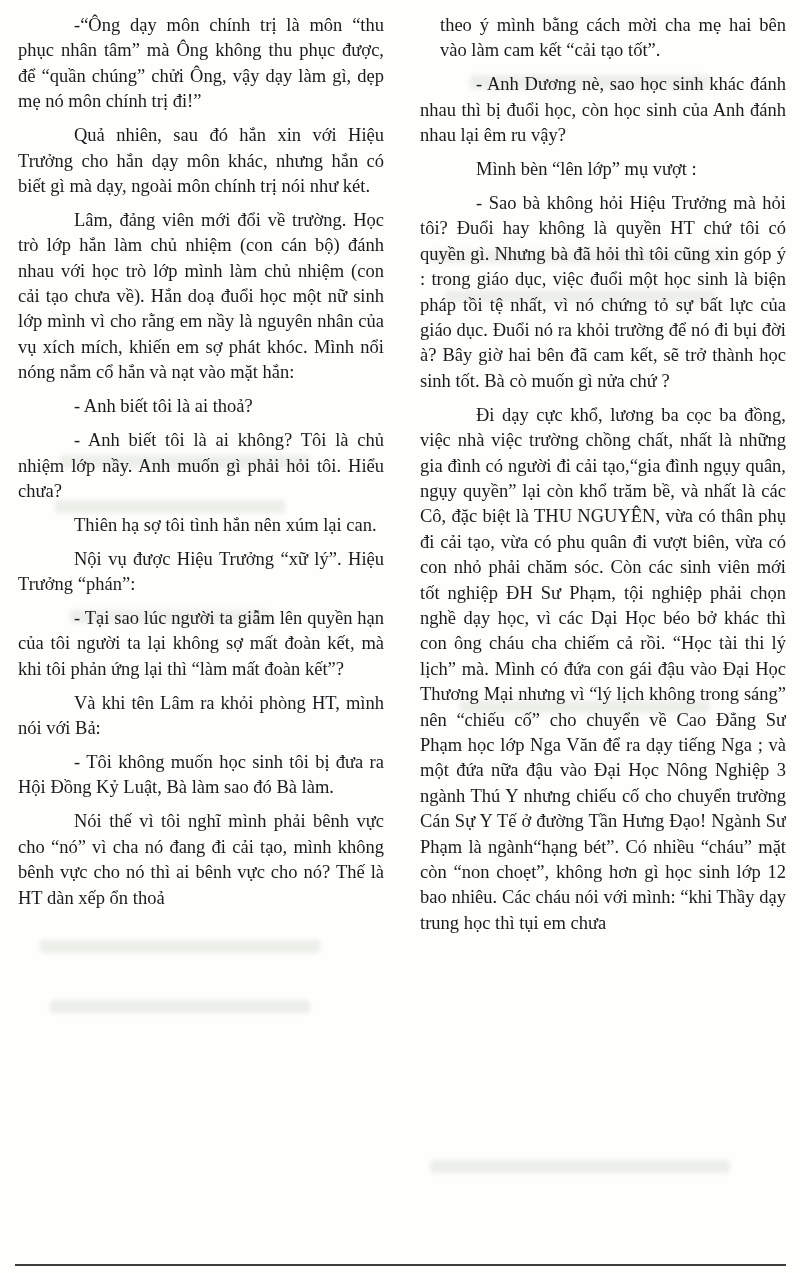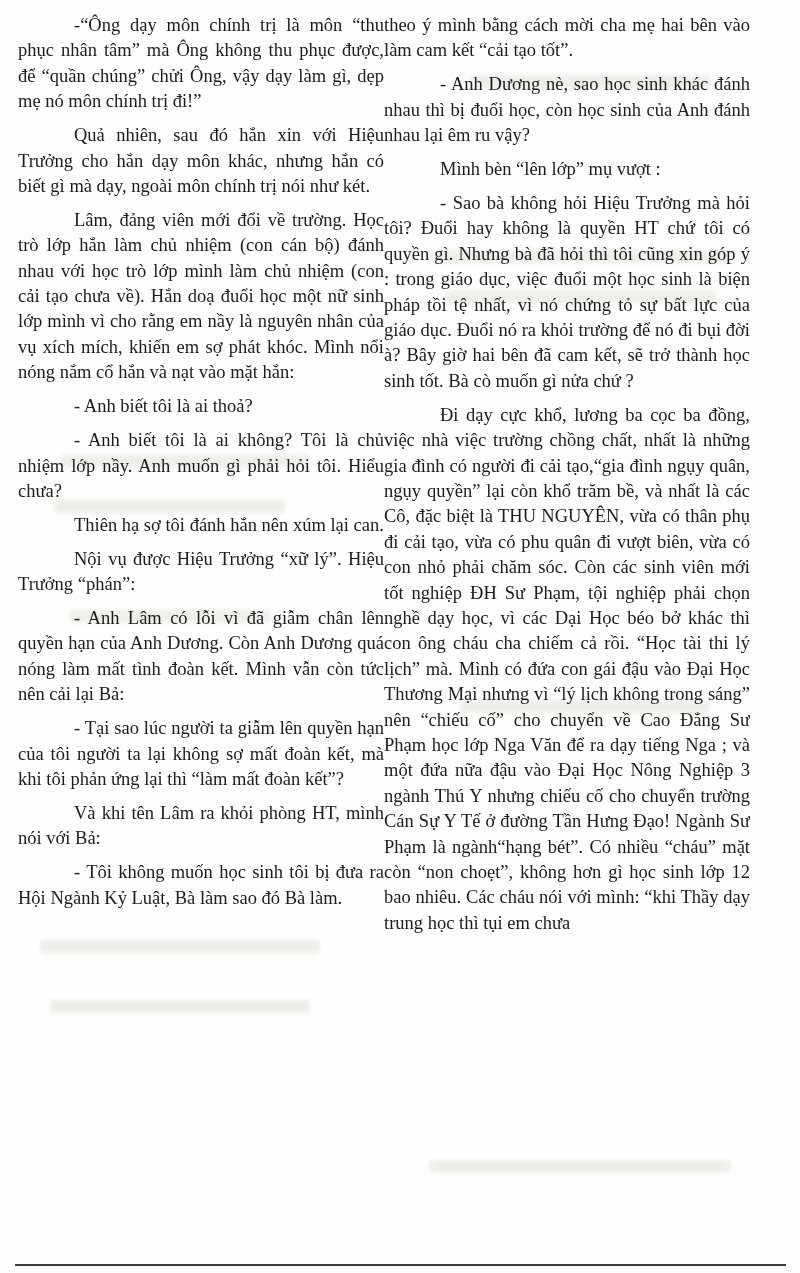--- a/index.html
+++ b/index.html
@@ -9,35 +9,36 @@
     margin:0 auto;
     background:#fefefd;
     overflow:hidden;
     font-family:"Liberation Serif","DejaVu Serif",serif;
     color:#1b1b1b;
   }
   .columns{
     position:absolute;
     top:13px;left:18px;right:14px;
     display:flex;
+    gap:36px;
   }
   .col{
     width:366px;
     height:1195px;
     overflow:hidden;
     font-size:18.5px;
     line-height:25.4px;
     text-align:justify;
     text-justify:inter-word;
   }
   .col p{
     margin:0 0 8.5px 0;
     text-indent:56px;
   }
-  .col p.no-indent{text-indent:0;}
+  .col p.no-indent{text-indent:0;margin-left:20px;}
   
   .ghost{
     position:absolute;
     background:#93a285;
     opacity:0.16;
     filter:blur(2px);
     border-radius:4px;
     pointer-events:none;
   }
   .footer{
@@ -81,26 +82,26 @@
   <div class="ghost" style="left:460px;top:700px;width:250px;height:13px;"></div>
   <div class="ghost" style="left:430px;top:1160px;width:300px;height:13px;"></div>
 
   <div class="columns">
     <div class="col">
       <p>-“Ông dạy môn chính trị là môn “thu phục nhân tâm” mà Ông không thu phục được, để “quần chúng” chửi Ông, vậy dạy làm gì, dẹp mẹ nó môn chính trị đi!”</p>
       <p>Quả nhiên, sau đó hắn xin với Hiệu Trưởng cho hắn dạy môn khác, nhưng hắn có biết gì mà dạy, ngoài môn chính trị nói như két.</p>
       <p>Lâm, đảng viên mới đổi về trường. Học trò lớp hắn làm chủ nhiệm (con cán bộ) đánh nhau với học trò lớp mình làm chủ nhiệm (con cải tạo chưa về). Hắn doạ đuổi học một nữ sinh lớp mình vì cho rằng em nầy là nguyên nhân của vụ xích mích, khiến em sợ phát khóc. Mình nổi nóng nắm cổ hắn và nạt vào mặt hắn:</p>
       <p>- Anh biết tôi là ai thoả?</p>
       <p>- Anh biết tôi là ai không? Tôi là chủ nhiệm lớp nầy. Anh muốn gì phải hỏi tôi. Hiểu chưa?</p>
-      <p>Thiên hạ sợ tôi đánh hắn nên xúm lại can.</p>
+      <p>Thiên hạ sợ tôi tình hắn nên xúm lại can.</p>
       <p>Nội vụ được Hiệu Trưởng “xữ lý”. Hiệu Trưởng “phán”:</p>
-      <p>- Anh Lâm có lỗi vì đã giẫm chân lên quyền hạn của Anh Dương. Còn Anh Dương quá nóng làm mất tình đoàn kết. Mình vẫn còn tức nên cải lại Bả:</p>
       <p>- Tại sao lúc người ta giẫm lên quyền hạn của tôi người ta lại không sợ mất đoàn kết, mà khi tôi phản ứng lại thì “làm mất đoàn kết”?</p>
       <p>Và khi tên Lâm ra khỏi phòng HT, mình nói với Bả:</p>
-      <p>- Tôi không muốn học sinh tôi bị đưa ra Hội Ngành Kỷ Luật, Bà làm sao đó Bà làm.</p>
+      <p>- Tôi không muốn học sinh tôi bị đưa ra Hội Đồng Kỷ Luật, Bà làm sao đó Bà làm.</p>
+      <p>Nói thế vì tôi nghĩ mình phải bênh vực cho “nó” vì cha nó đang đi cải tạo, mình không bênh vực cho nó thì ai bênh vực cho nó? Thế là HT dàn xếp ổn thoả</p>
     </div>
     <div class="col">
       <p class="no-indent">theo ý mình bằng cách mời cha mẹ hai bên vào làm cam kết “cải tạo tốt”.</p>
       <p>- Anh Dương nè, sao học sinh khác đánh nhau thì bị đuổi học, còn học sinh của Anh đánh nhau lại êm ru vậy?</p>
       <p>Mình bèn “lên lớp” mụ vượt :</p>
       <p>- Sao bà không hỏi Hiệu Trưởng mà hỏi tôi? Đuổi hay không là quyền HT chứ tôi có quyền gì. Nhưng bà đã hỏi thì tôi cũng xin góp ý : trong giáo dục, việc đuổi một học sinh là biện pháp tồi tệ nhất, vì nó chứng tỏ sự bất lực của giáo dục. Đuổi nó ra khỏi trường để nó đi bụi đời à? Bây giờ hai bên đã cam kết, sẽ trở thành học sinh tốt. Bà cò muốn gì nửa chứ ?</p>
       <p>Đi dạy cực khổ, lương ba cọc ba đồng, việc nhà việc trường chồng chất, nhất là những gia đình có người đi cải tạo,“gia đình ngụy quân, ngụy quyền” lại còn khổ trăm bề, và nhất là các Cô, đặc biệt là THU NGUYÊN, vừa có thân phụ đi cải tạo, vừa có phu quân đi vượt biên, vừa có con nhỏ phải chăm sóc. Còn các sinh viên mới tốt nghiệp ĐH Sư Phạm, tội nghiệp phải chọn nghề dạy học, vì các Dại Học béo bở khác thì con ông cháu cha chiếm cả rồi. “Học tài thi lý lịch” mà. Mình có đứa con gái đậu vào Đại Học Thương Mại nhưng vì “lý lịch không trong sáng” nên “chiếu cố” cho chuyển về Cao Đẳng Sư Phạm học lớp Nga Văn để ra dạy tiếng Nga ; và một đứa nữa đậu vào Đại Học Nông Nghiệp 3 ngành Thú Y nhưng chiếu cố cho chuyển trường Cán Sự Y Tế ở đường Tần Hưng Đạo! Ngành Sư Phạm là ngành“hạng bét”. Có nhiều “cháu” mặt còn “non choẹt”, không hơn gì học sinh lớp 12 bao nhiêu. Các cháu nói với mình: “khi Thầy dạy trung học thì tụi em chưa</p>
     </div>
   </div>
 

